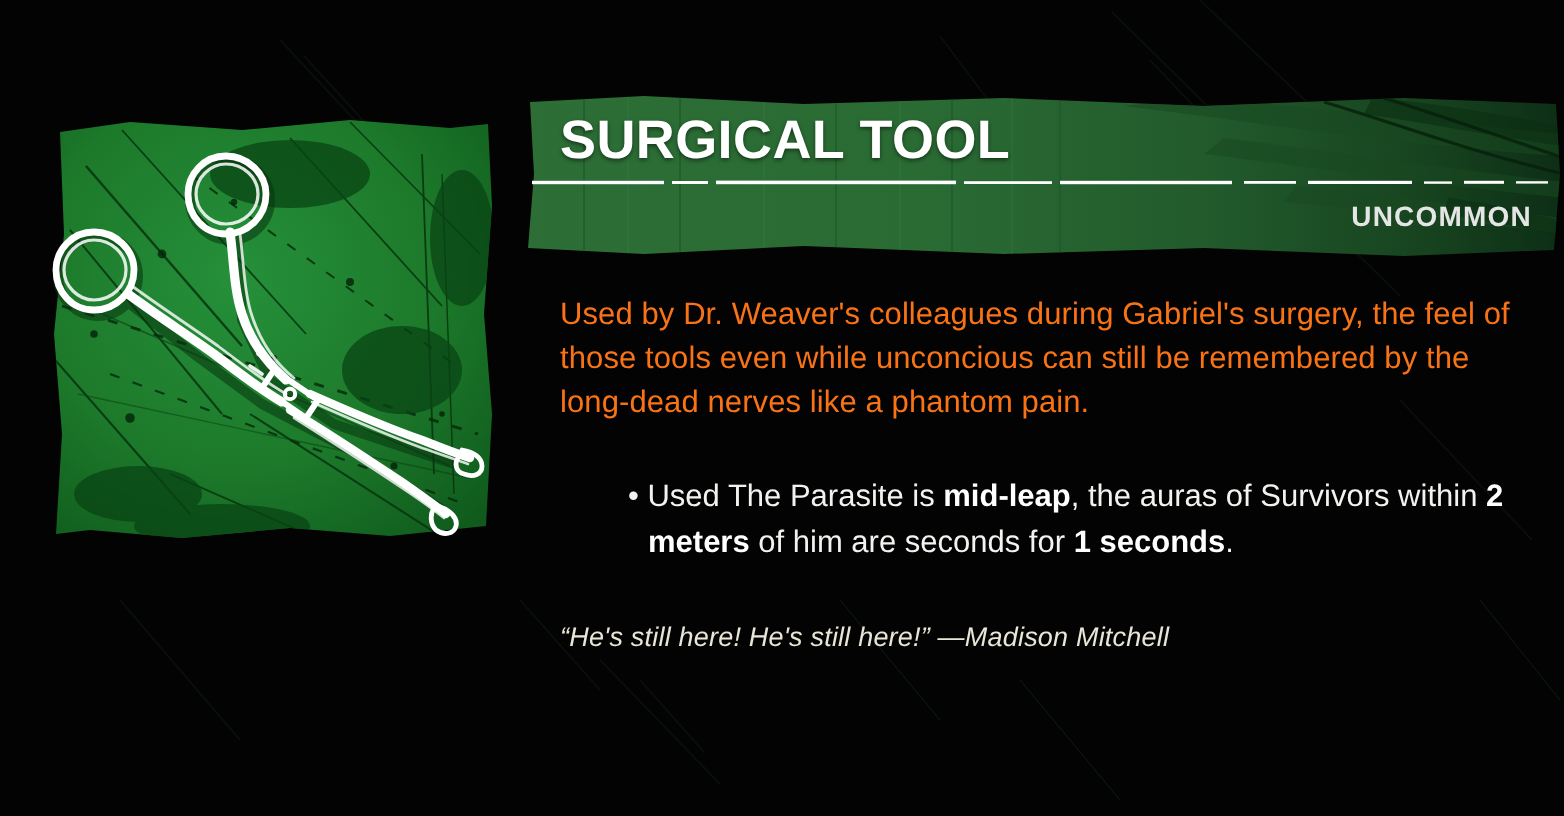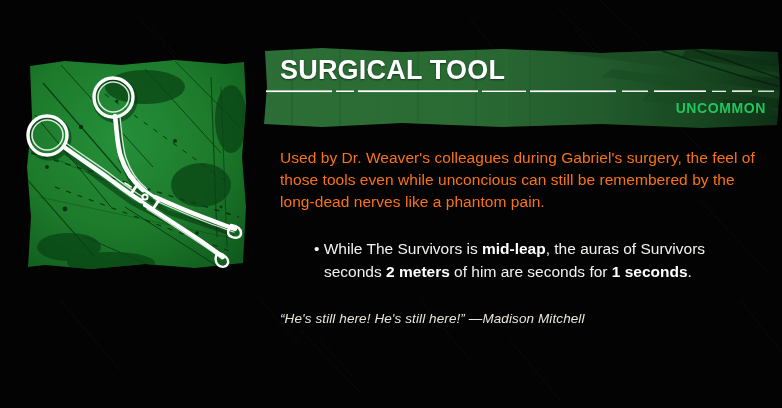--- a/index.html
+++ b/index.html
@@ -91,21 +91,21 @@
     font-size: 14px;
     font-weight: bold;
     font-style: italic;
     letter-spacing: 0.3px;
     white-space: nowrap;
   }
   .rarity {
     position: absolute;
     right: 16px;
     top: 53px;
-    color: #22c55e;
+    color: #e5e5e5;
     font-size: 14px;
     font-weight: bold;
     letter-spacing: 0.6px;
     white-space: nowrap;
   }
 
   
   .body-area {
     position: absolute;
     left: 280px;
@@ -343,20 +343,20 @@
       <div class="rarity">UNCOMMON</div>
     </div>
   </div>
 
   <div class="body-area">
     <p class="flavor">Used by Dr. Weaver's colleagues during Gabriel's surgery, the feel of those tools even while unconcious can still be remembered by the long-dead nerves like a phantom pain.</p>
 
     <ul class="effects">
         <li class="effect-item">
         <span class="bullet">• </span>
-        <span class="effect-text"><span>While The Survivors is </span><b>mid-leap</b><span>, the auras of Survivors seconds </span><b>2 meters</b><span> of him are seconds for </span><b>1 seconds</b><span>.</span></span>
+        <span class="effect-text"><span>Used The Parasite is </span><b>mid-leap</b><span>, the auras of Survivors within </span><b>2 meters</b><span> of him are seconds for </span><b>1 seconds</b><span>.</span></span>
       </li>
       </ul>
 
     <p class="quote">“He's still here! He's still here!” —Madison Mitchell</p>
   </div>
 
 </div>
 
 </body></html>

